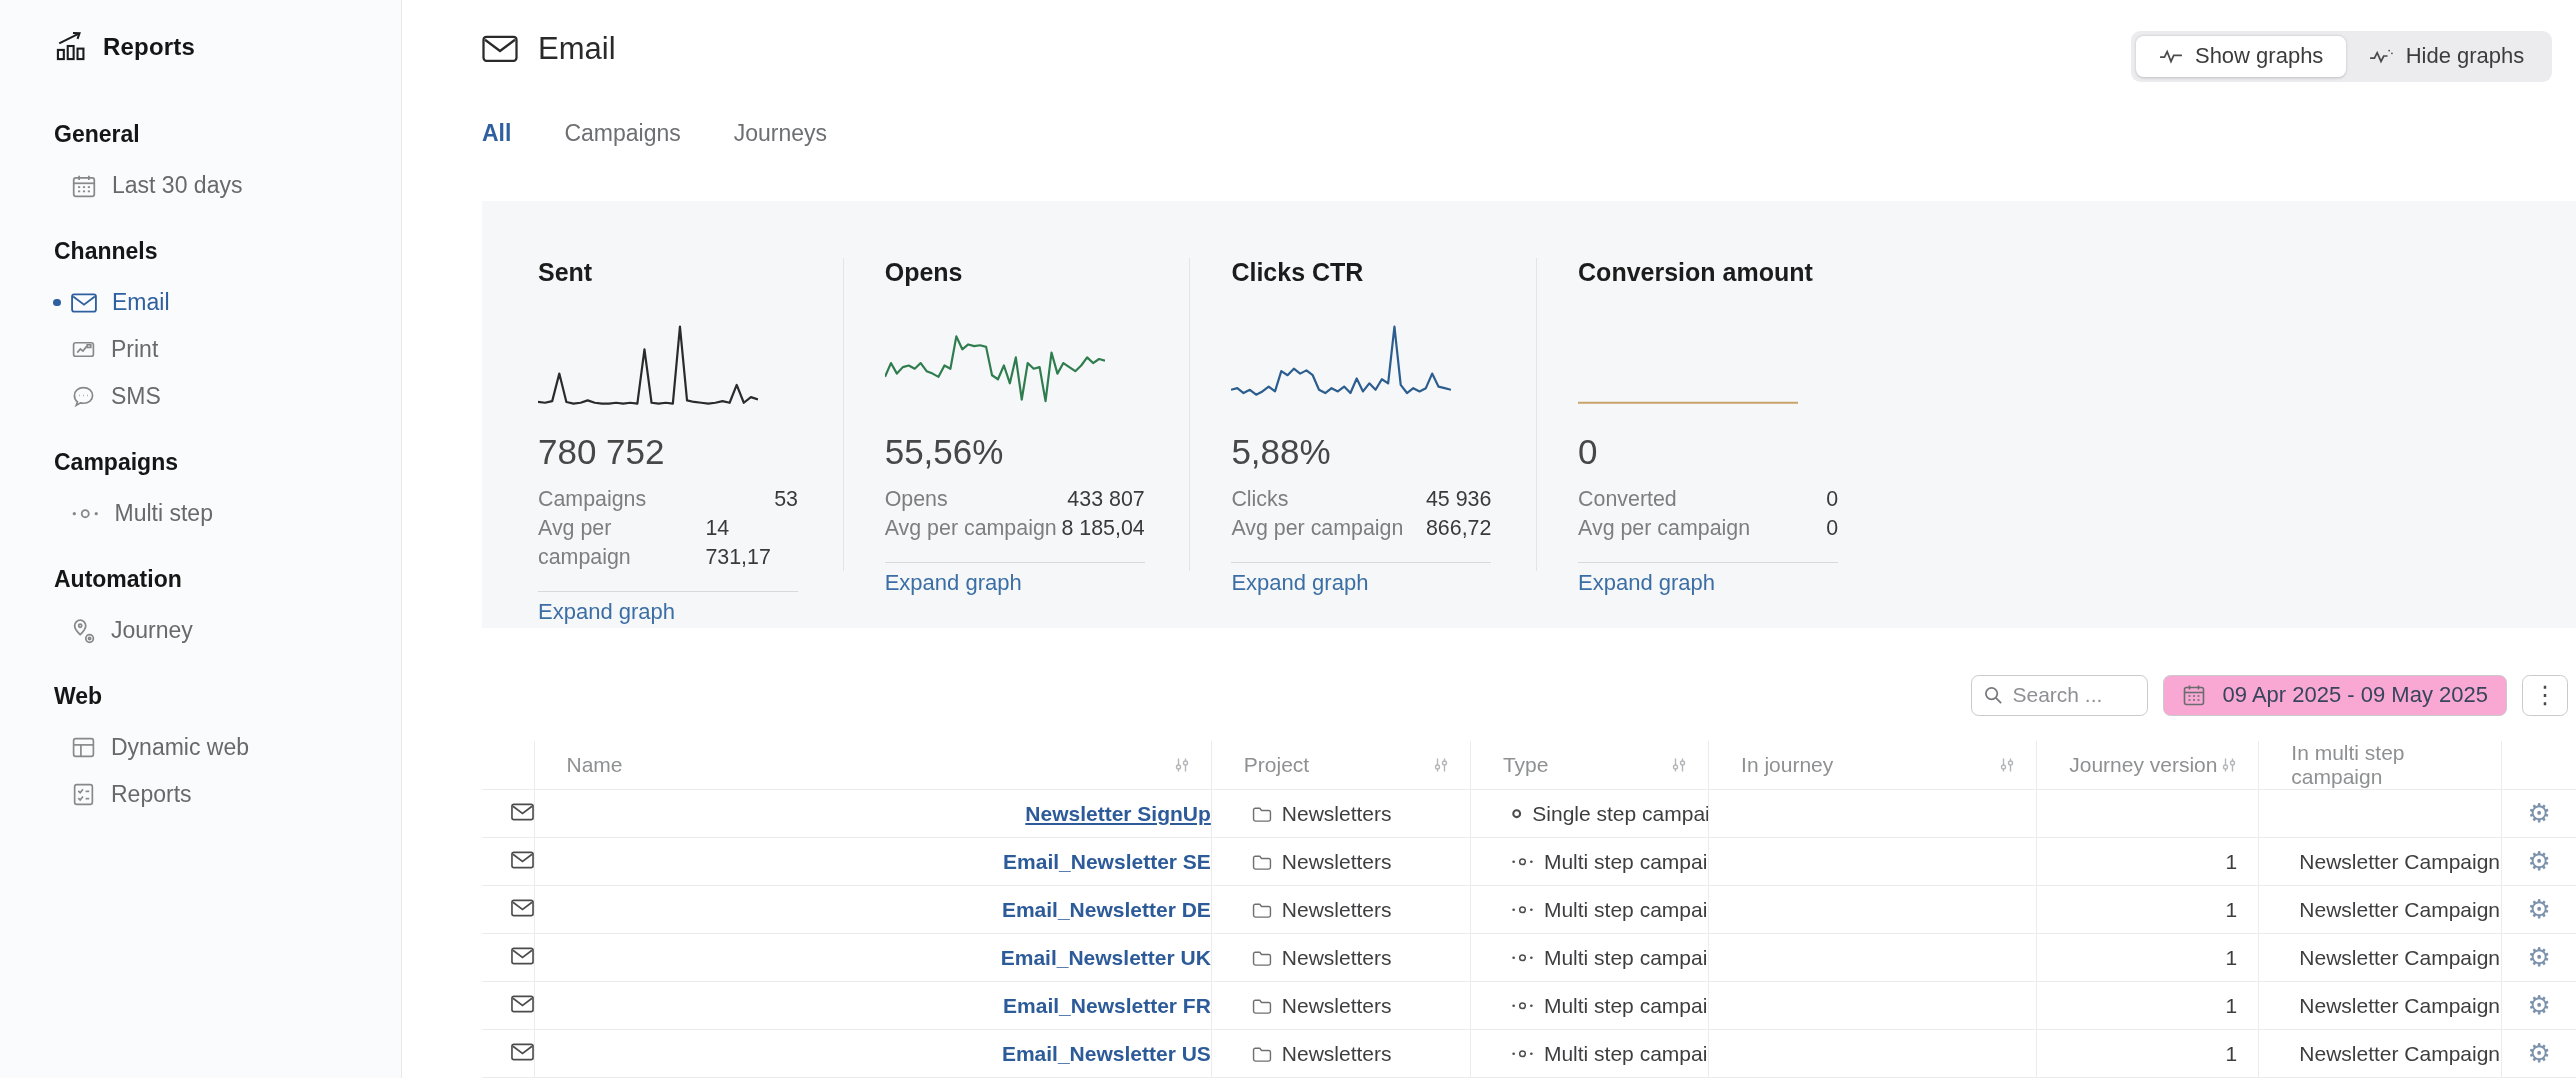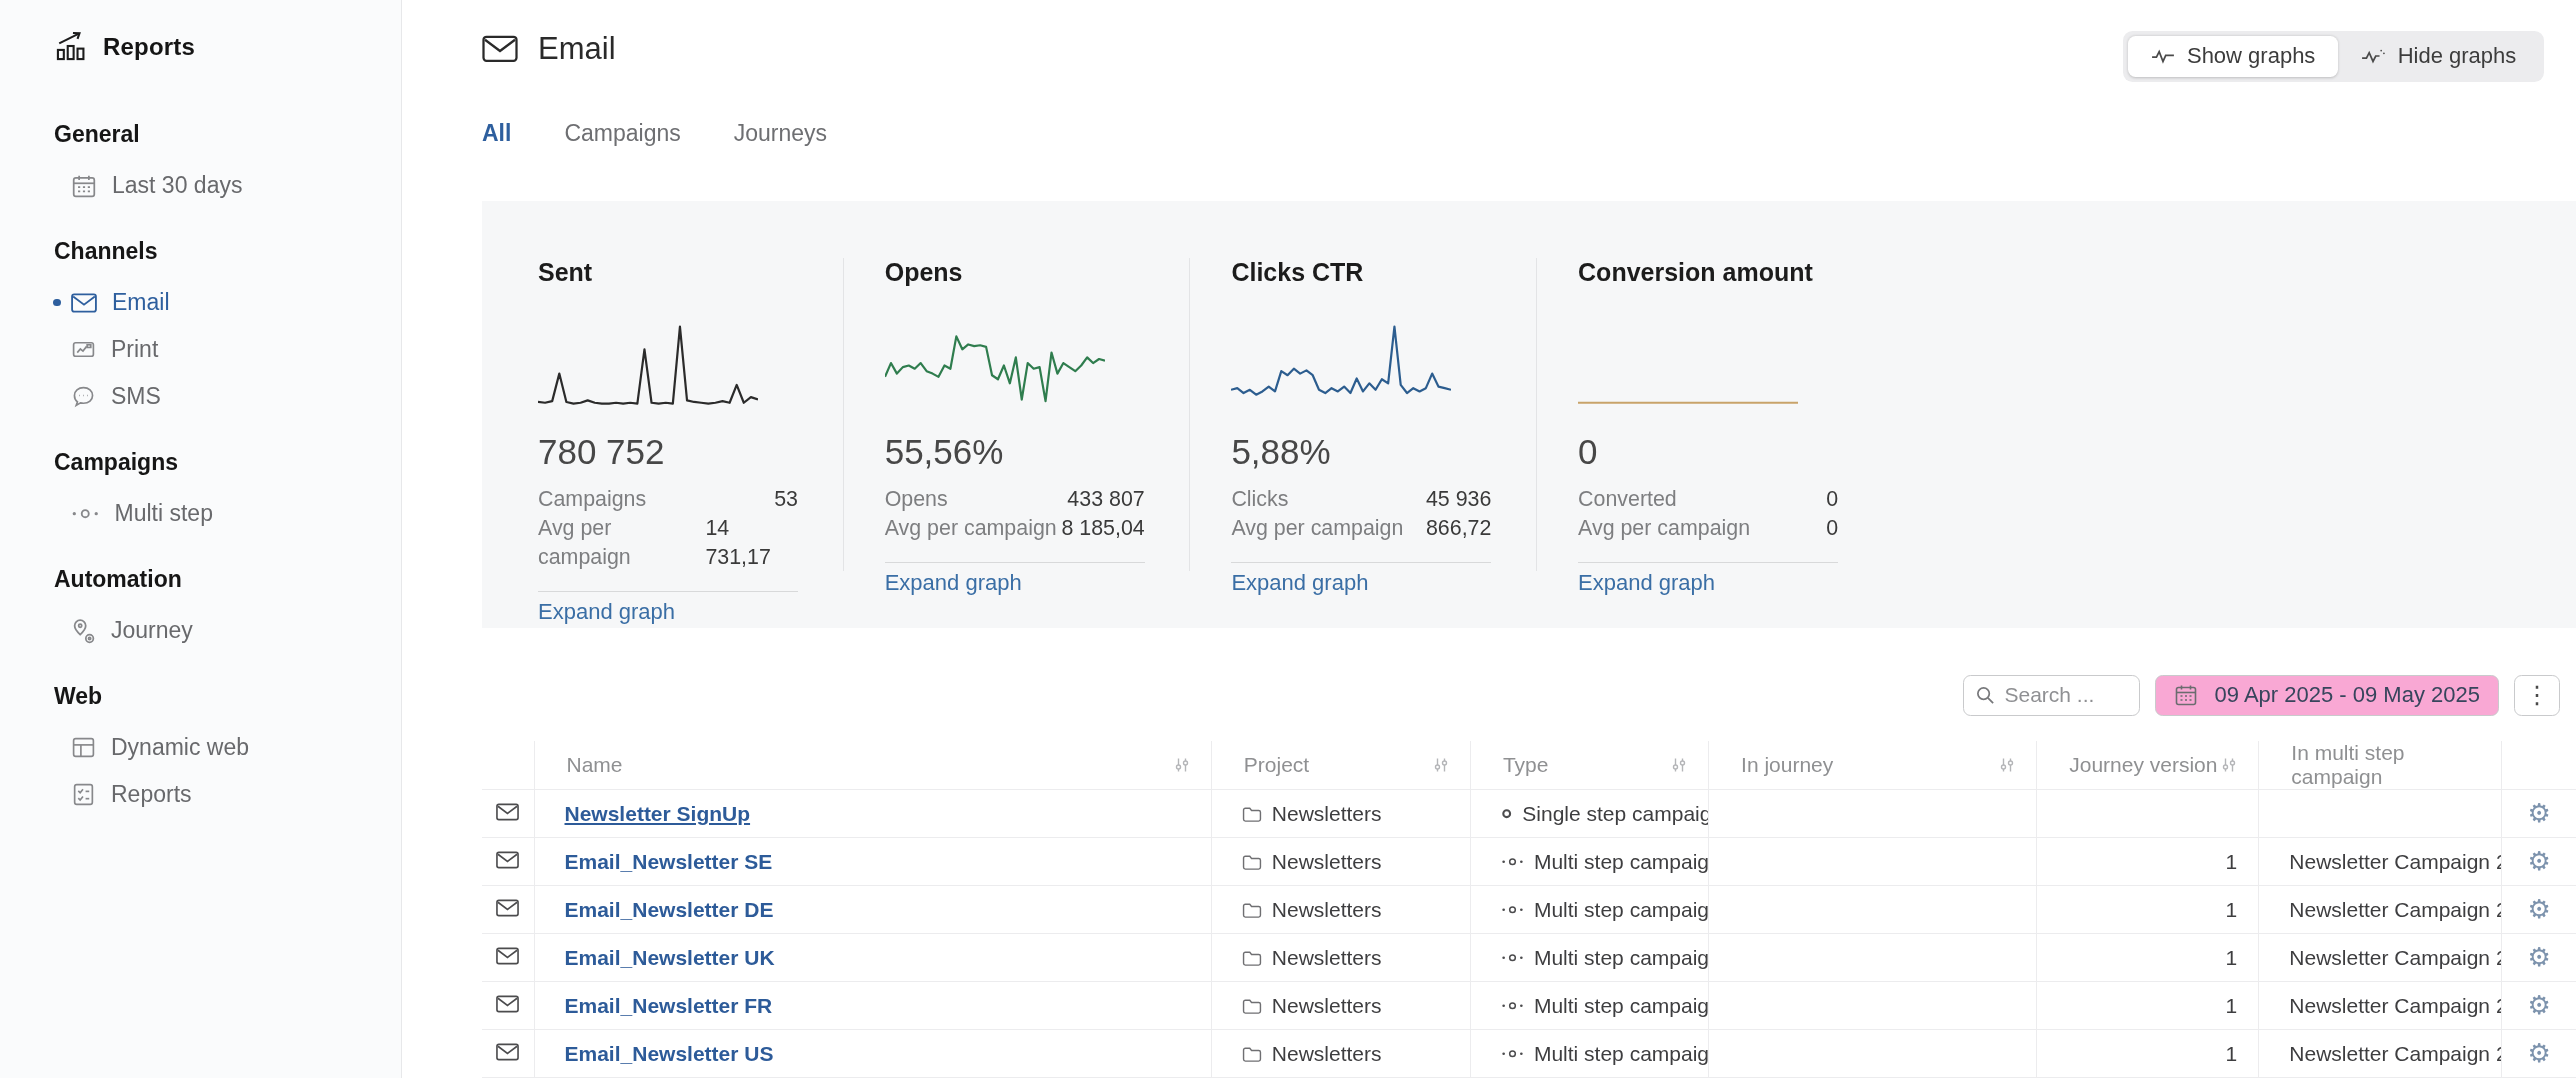--- a/index.html
+++ b/index.html
@@ -69,29 +69,29 @@
                 background:transparent; font-family:inherit; }
   .search-box input::placeholder { color:#8f9093; }
   .date-btn { height:41px; border:0.9px solid #c9cacc; border-radius:7.6px; display:flex;
               align-items:center; gap:17px; padding:0 18px; font-size:22px; color:#37455c;
               background:#f9a8d4; cursor:pointer; white-space:nowrap; }
   .kebab-btn { width:46px; height:41px; border:0.9px solid #c9cacc; border-radius:7.6px;
                display:flex; align-items:center; justify-content:center; background:#fff;
                font-size:24px; color:#4a4a4a; cursor:pointer; }
 
   
-  .table-wrap { margin:25px 0 0 80px; }
+  .table-wrap { margin:25px 8px 0 80px; }
   table { border-collapse:collapse; table-layout:fixed; width:2094px; font-size:21px; }
   th { height:49px; font-weight:normal; color:#8f9092; text-align:left;
        border-bottom:0.9px solid #ececee; border-right:0.9px solid #ececee; padding:0; }
   th:last-child { border-right:none; }
   .th-flex { display:flex; align-items:center; justify-content:space-between;
              padding:0 21px 0 32px; }
   td { height:48px; border-bottom:0.9px solid #ececee; border-right:0.9px solid #ececee;
-       padding:0 0 0 30px; color:#3e3e40; white-space:nowrap; overflow:hidden; }
+       padding:0 0 0 40px; color:#3e3e40; white-space:nowrap; overflow:hidden;text-align:right; }
   td:last-child { border-right:none; }
   td.icon-cell { padding-left:14.2px; color:#4c4c4e; }
   .cell-flex { display:flex; align-items:center; gap:10px; }
   .name-link { color:#2d5b99; font-weight:bold; cursor:pointer; }
   .name-link.u { text-decoration:underline; }
   td.jv { text-align:right; padding:0 21px 0 0; }
   td.gear { text-align:center; padding:0; }
   .gear-ic { color:#7d93ad; font-size:26px; cursor:pointer; }
   .type-ic { color:#4c4c4e; display:flex; }
   .folder-ic { color:#6f6f72; display:flex; }

